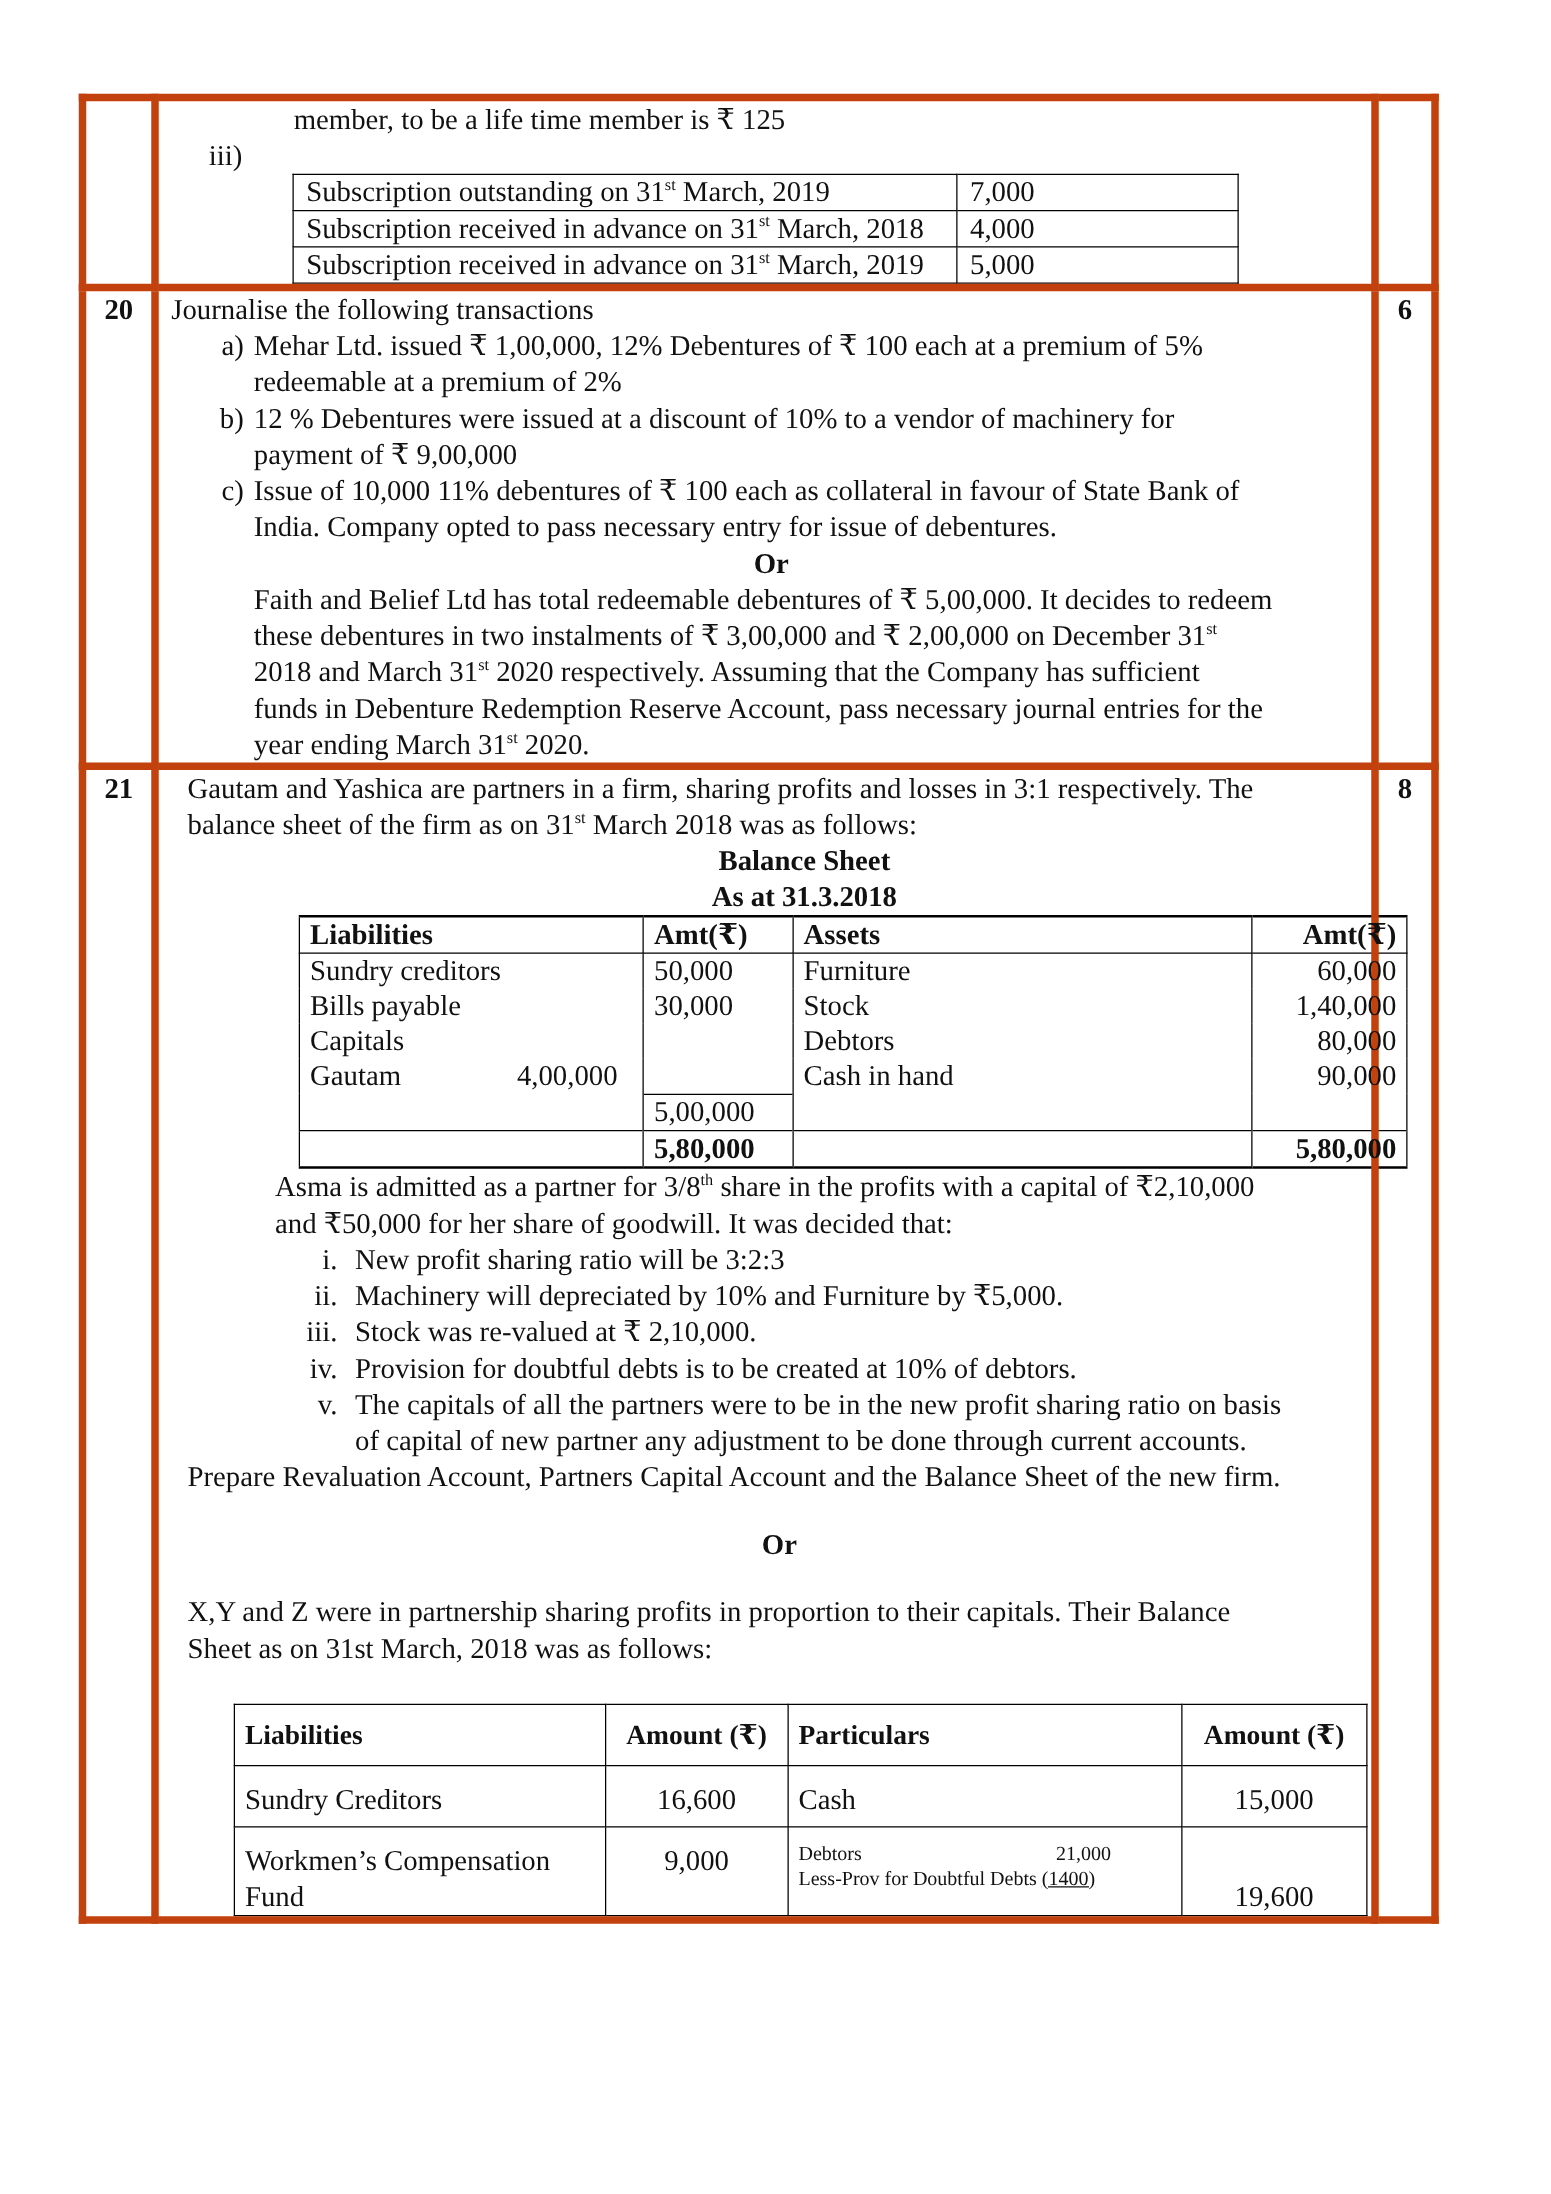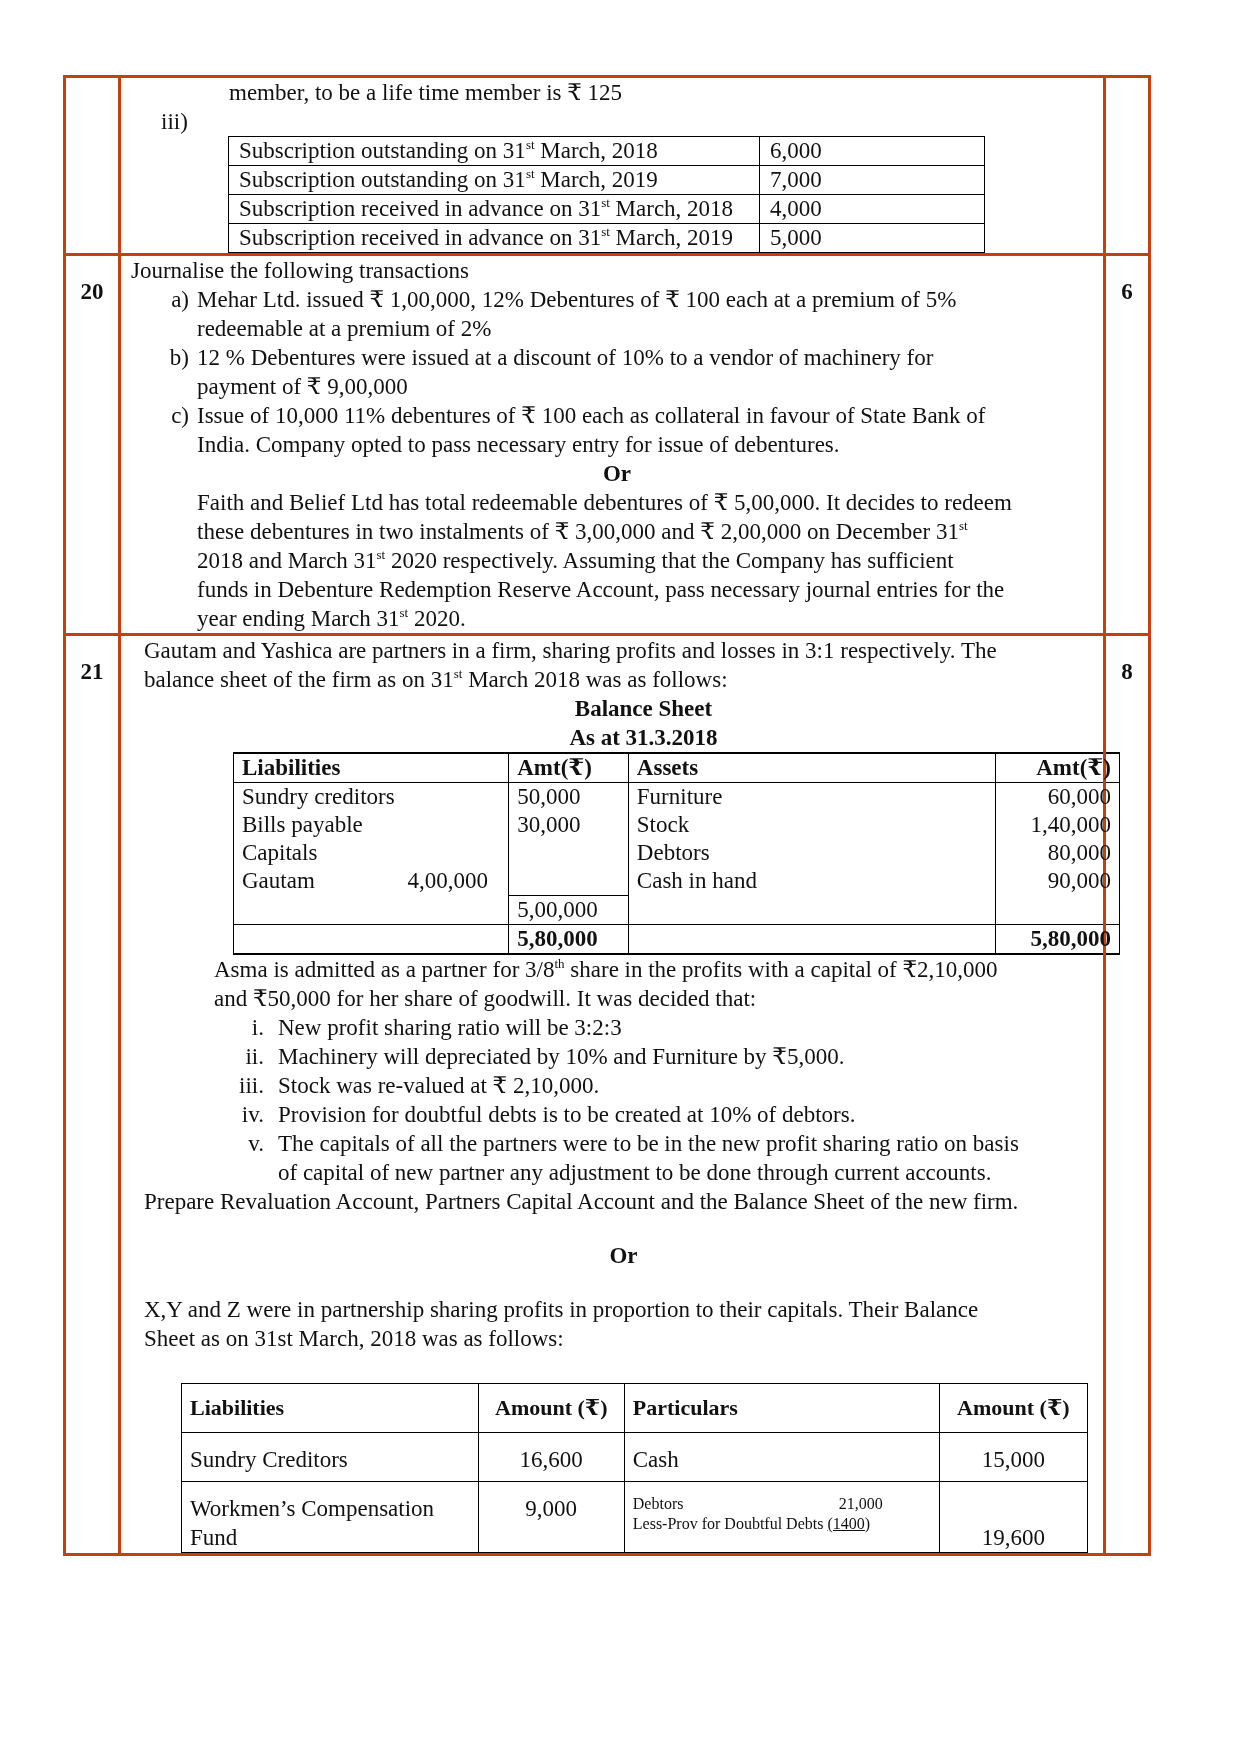--- a/index.html
+++ b/index.html
@@ -6,28 +6,28 @@
   body {
     width: 1241px; height: 1755px; position: relative; overflow: hidden;
     font-family: "Liberation Serif", "DejaVu Serif", serif;
     color: #111; font-size: 23px;
   }
   .page { position: absolute; left: 63px; top: 75px; width: 1088px; }
   .outer {
     border-collapse: collapse; width: 1088px; table-layout: fixed;
   }
   .outer > tbody > tr > td {
-    border: 3px solid #c2410c; vertical-align: top; padding: 0;
+    border: 6px solid #c2410c; vertical-align: top; padding: 0;
   }
   .col-num { width: 52px; text-align: center; font-weight: bold; }
   .col-marks { width: 42px; text-align: center; font-weight: bold; }
   .col-body { width: auto; }
   .line { line-height: 29px; white-space: nowrap; }
   sup { font-size: 13px; line-height: 0; vertical-align: 9px; }
-  .num-text { line-height: 29px; display: block; margin-top: 21px; }
+  .num-text { line-height: 29px; display: block; }
   .sub-table { border-collapse: collapse; }
   .sub-table td { border: 1px solid #000; padding: 0 10px; line-height: 28px; white-space: nowrap; }
 
   .list-item { display: flex; line-height: 29px; }
   .list-item .lbl { width: 36px; text-align: right; padding-right: 8px; flex: none; }
   .center { text-align: center; }
   .bold { font-weight: bold; }
 
   .bs1 { border-collapse: collapse; margin-left: 89px; width: 887px; table-layout: fixed; }
   .bs1 td { line-height: 28px; padding: 0 8px; white-space: nowrap; border-left: 1px solid #000; border-right: 1px solid #000; }
@@ -56,24 +56,20 @@
 <table class="outer">
   <tbody>
 
     <tr>
       <td class="col-num"></td>
       <td class="col-body" style="padding-bottom:0;">
         <div class="line" style="padding-left:108px;">member, to be a life time member is ₹ 125</div>
         <div class="line" style="padding-left:40px;">iii)</div>
         <table class="sub-table" style="margin-left:107px; width:757px; margin-bottom:0;">
           <tbody id="sub-tbody">
-                <tr>
-                  <td style="width: 510px;"><span>Subscription outstanding on 31</span><sup>st</sup><span> March, 2018</span></td>
-                  <td>6,000</td>
-                </tr>
                 <tr>
                   <td style="width: 510px;"><span>Subscription outstanding on 31</span><sup>st</sup><span> March, 2019</span></td>
                   <td>7,000</td>
                 </tr>
                 <tr>
                   <td style="width: 510px; margin-top: 16px;"><span>Subscription received in advance on 31</span><sup>st</sup><span> March, 2018</span></td>
                   <td>4,000</td>
                 </tr>
                 <tr>
                   <td style="width: 510px;"><span>Subscription received in advance on 31</span><sup>st</sup><span> March, 2019</span></td>

